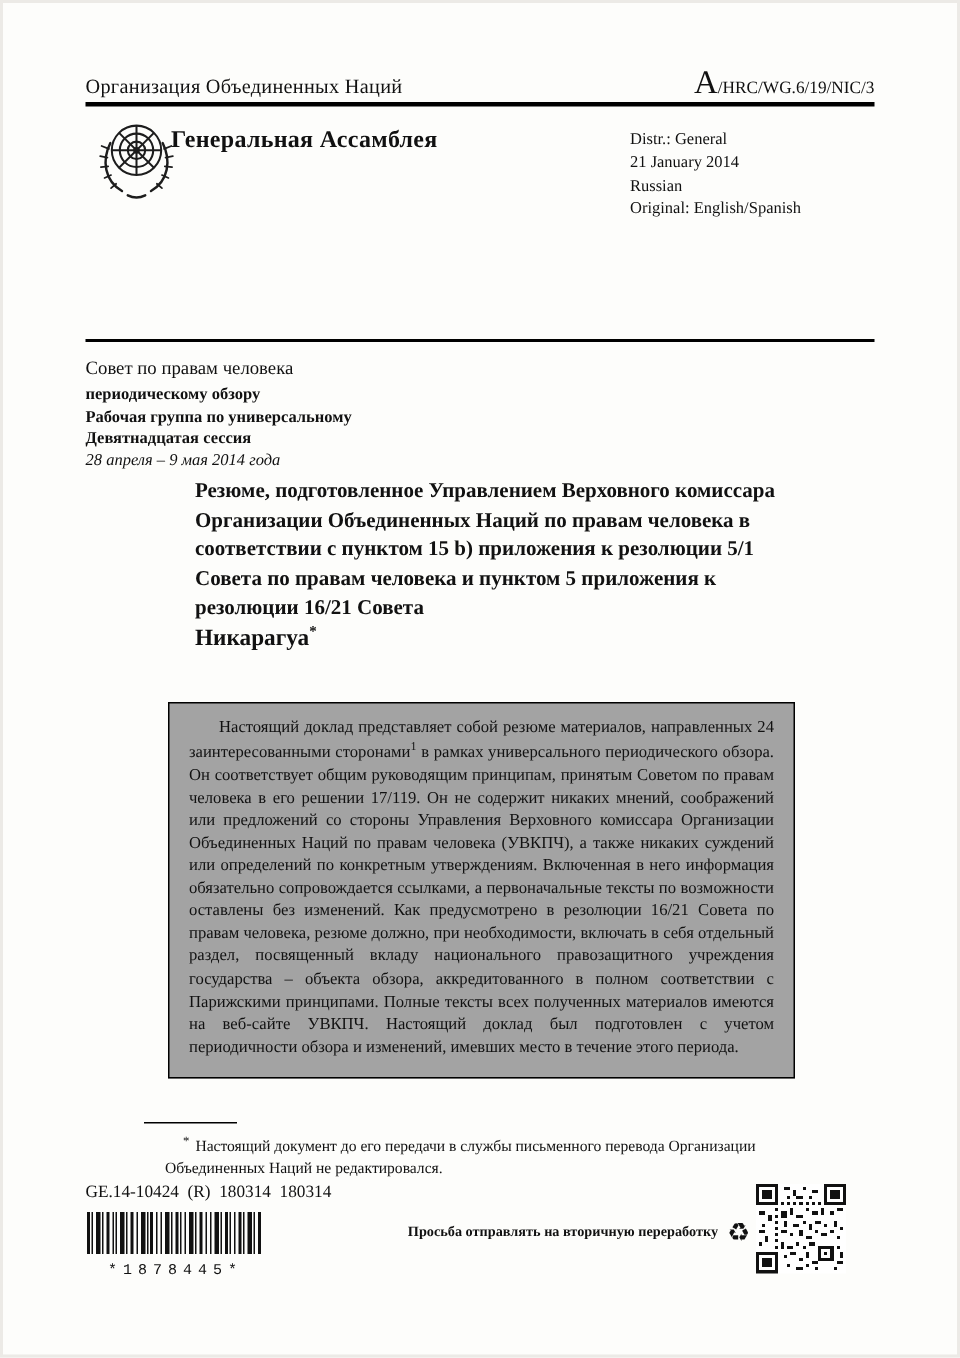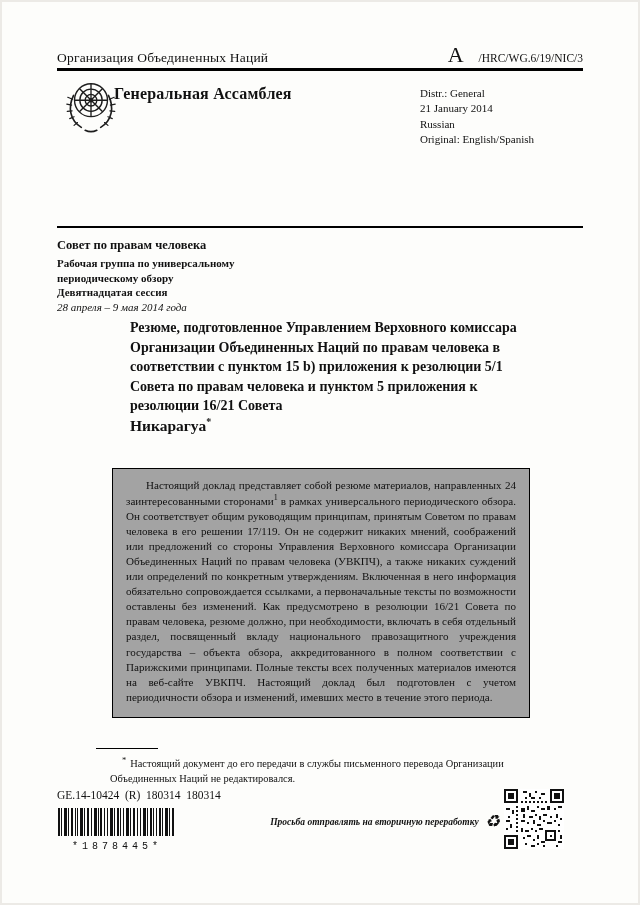--- a/index.html
+++ b/index.html
@@ -4,31 +4,31 @@
 <style>
   * { margin:0; padding:0; box-sizing:border-box; }
   html,body { width:640px; height:905px; }
   body { background:#e9e9e6; font-family:"Liberation Serif","DejaVu Serif",serif; color:#111; }
   .page { position:relative; width:640px; height:905px; background:#fdfdfb; overflow:hidden; box-shadow: inset 0 0 0 2px #eceae6; }
 
   .top-row { position:absolute; left:57px; right:57px; top:42px; display:flex; justify-content:space-between; align-items:baseline; }
   .org-name { font-size:13.5px; letter-spacing:0.2px; }
   .doc-symbol { white-space:nowrap; }
   .sym-big { font-size:22px; }
-  .sym-rest { font-size:11.5px;margin-left:15px; }
+  .sym-rest { font-size:11.5px; }
 
   .rule-thick { position:absolute; left:57px; right:57px; top:68px; height:2.5px; background:#000; }
   .rule-thin  { position:absolute; left:57px; right:57px; top:226px; height:1.5px; background:#000; }
 
   .emblem { position:absolute; left:60px; top:76px; width:62px; height:62px; }
   .assembly { position:absolute; left:114px; top:85px; font-size:16px; font-weight:bold; letter-spacing:0.2px; }
   .distr { position:absolute; left:420px; top:86px; font-size:11px; line-height:1.4;font-family:Liberation Serif, serif; }
 
   .session { position:absolute; left:57px; top:237px; font-size:11px; line-height:1.3; }
-  .session .council { font-size:12.5px; font-weight:bold; margin-bottom:3px; }
+  .session .council { font-size:12.5px; font-weight:normal; margin-bottom:3px; }
   .session .bold { font-weight:bold; }
   .session .dates { margin-top:1px;font-style:italic; }
 
   .title-wrap { position:absolute; left:130px; top:318px; width:414px; }
   .report-title { font-size:14px; font-weight:bold; line-height:1.4; }
   .country { font-size:15.5px; font-weight:bold; }
   .country sup { font-size:10px; font-weight:bold; }
 
   .summary-box { position:absolute; left:112px; top:468px; width:418px; border:1px solid #000; padding:9px 13px 12px 13px; background:#a3a3a3; }
   .summary-box p { font-size:11.1px; line-height:1.36; text-align:justify; text-indent:20px; }
@@ -36,21 +36,21 @@
 
   .fn-rule { position:absolute; left:96px; top:748px; width:62px; height:1px; background:#000; }
   .footnote { position:absolute; left:110px; top:755px; width:448px; font-size:10.4px; line-height:1.4; text-indent:12px; }
   .footnote sup { font-size:8.5px; margin-right:4px; }
 
   .doc-code { position:absolute; left:57px; top:789px; font-size:11.5px; white-space:pre; }
 
   .barcode-wrap { position:absolute; left:57px; top:808px; width:120px; text-align:center; }
   .barcode-text { margin-top:1px; font-size:10px; letter-spacing:4px; font-family:"Liberation Mono","DejaVu Sans Mono",monospace; }
 
-  .recycle { position:absolute; left:188px; top:813px; width:312px; display:flex; align-items:center; justify-content:flex-end; gap:6px;font-style:italic; }
+  .recycle { position:absolute; left:188px; top:813px; width:312px; display:flex; align-items:center; justify-content:flex-end; gap:6px; }
   .recycle-text { font-size:9.5px; font-weight:bold; }
   .recycle-icon { font-size:17px; line-height:1; }
 
   .qr { position:absolute; left:504px; top:789px; }
 </style>
 </head>
 <body>
 
 <div class="page">
 
@@ -99,22 +99,22 @@
     <div>Distr.: General</div>
     <div>21 January 2014</div>
     <div>Russian</div>
     <div>Original: English/Spanish</div>
   </div>
 
   <div class="rule-thin"></div>
 
   <div class="session">
     <div class="council">Совет по правам человека</div>
+    <div class="bold">периодическому обзору</div>
     <div class="bold">Рабочая группа по универсальному</div>
-    <div class="bold">периодическому обзору</div>
     <div class="bold">Девятнадцатая сессия</div>
     <div class="dates">28 апреля – 9 мая 2014 года</div>
   </div>
 
   <div class="title-wrap">
     <h2 class="report-title">Резюме, подготовленное Управлением Верховного комиссара Организации Объединенных Наций по правам человека в соответствии с пунктом 15 b) приложения к резолюции 5/1 Совета по правам человека и пунктом 5 приложения к резолюции 16/21 Совета</h2>
     <h3 class="country"><span>Никарагуа</span><sup>*</sup></h3>
   </div>
 
   <div class="summary-box">

